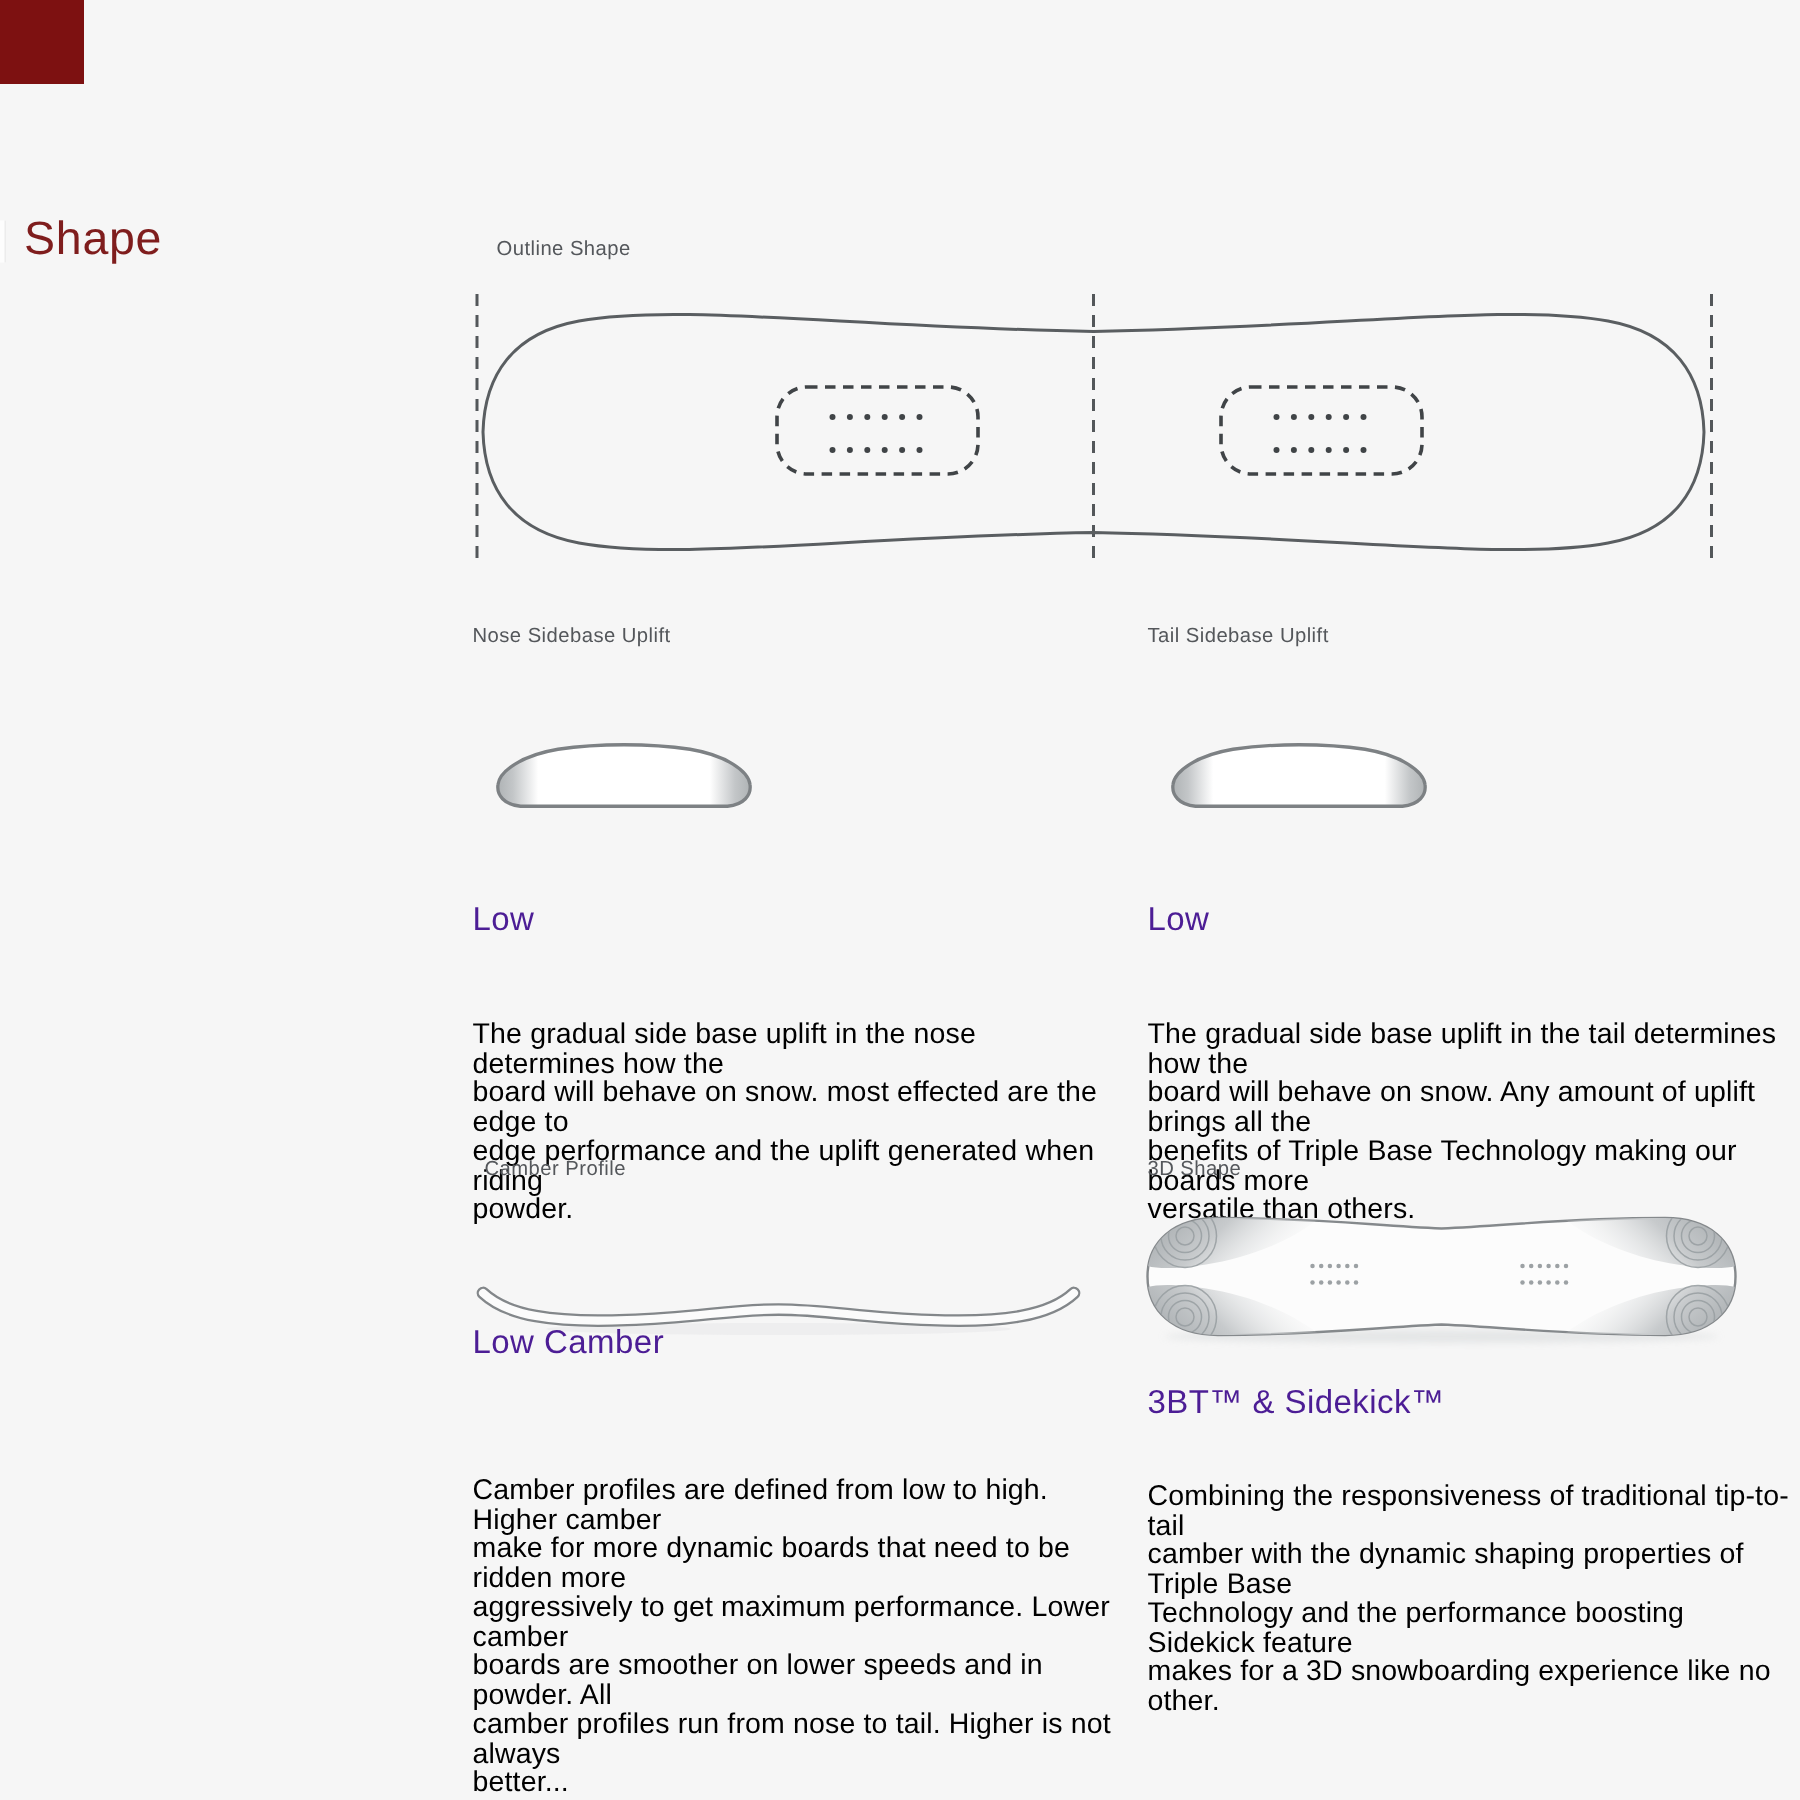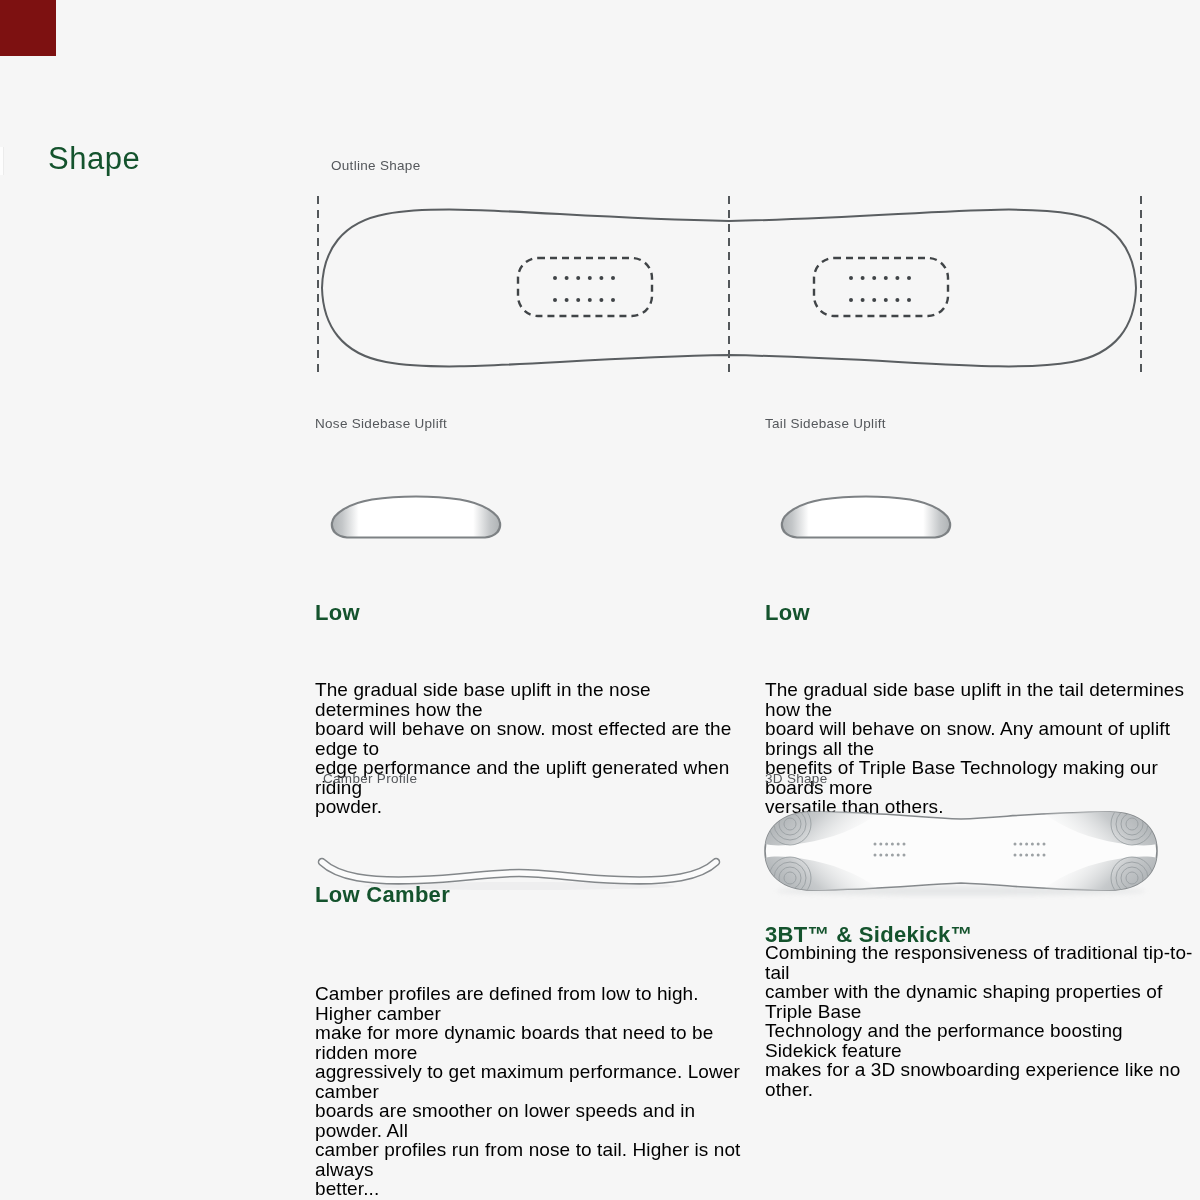--- a/index.html
+++ b/index.html
@@ -6,32 +6,32 @@
   html,body { width:1200px; height:1200px; }
   body {
     position:relative;
     font-family:"Liberation Sans", sans-serif;
     background:#f6f6f6;
     overflow:hidden;
   }
   .abs { position:absolute; }
   .page-title {
     left:16px; top:141px;
-    font-size:31px; font-weight:400; color:#14532d; letter-spacing:0.5px;margin-left:32px;
+    font-size:31px; font-weight:400; color:#7f1d1d; letter-spacing:0.5px;
   }
   .edge-sliver {
     left:0; top:147px; width:4px; height:28px;
     background:#fdfdfd; border-right:1px solid #ececec;
   }
   .corner-marker { left:0; top:0; width:56px; height:56px; }
   .label {
     font-size:13.5px; color:#54575b; letter-spacing:0.3px;
   }
   .heading {
-    font-size:22px; font-weight:700; color:#14532d; letter-spacing:0.3px;
+    font-size:22px; font-weight:400; color:#4c1d95; letter-spacing:0.3px;
   }
   .body-text {
     font-size:19px; line-height:19.5px; color:#000000;
     white-space:pre-line; letter-spacing:0.1px;margin-top:36px;
   }
   svg { display:block; }
 </style>
 </head>
 <body style="background: rgb(246, 246, 246);">
 
@@ -207,16 +207,16 @@
     <circle cx="253" cy="53" r="1.5"></circle>
       <circle cx="258.8" cy="53" r="1.5"></circle>
       <circle cx="264.6" cy="53" r="1.5"></circle>
       <circle cx="270.4" cy="53" r="1.5"></circle>
       <circle cx="276.2" cy="53" r="1.5"></circle>
       <circle cx="282" cy="53" r="1.5"></circle>
   </g>
 </svg>
 
 <div class="abs heading" style="left:765px; top:902px;margin-top:20px;">3BT™ &amp; Sidekick™</div>
-<div class="abs body-text" style="left:765px; top:907px; width:430px;">Combining the responsiveness of traditional tip-to-tail
+<div class="abs body-text" style="left:765px; top:952px; width:430px;">Combining the responsiveness of traditional tip-to-tail
 camber with the dynamic shaping properties of Triple Base
 Technology and the performance boosting Sidekick feature
 makes for a 3D snowboarding experience like no other.</div>
 
 </body></html>

